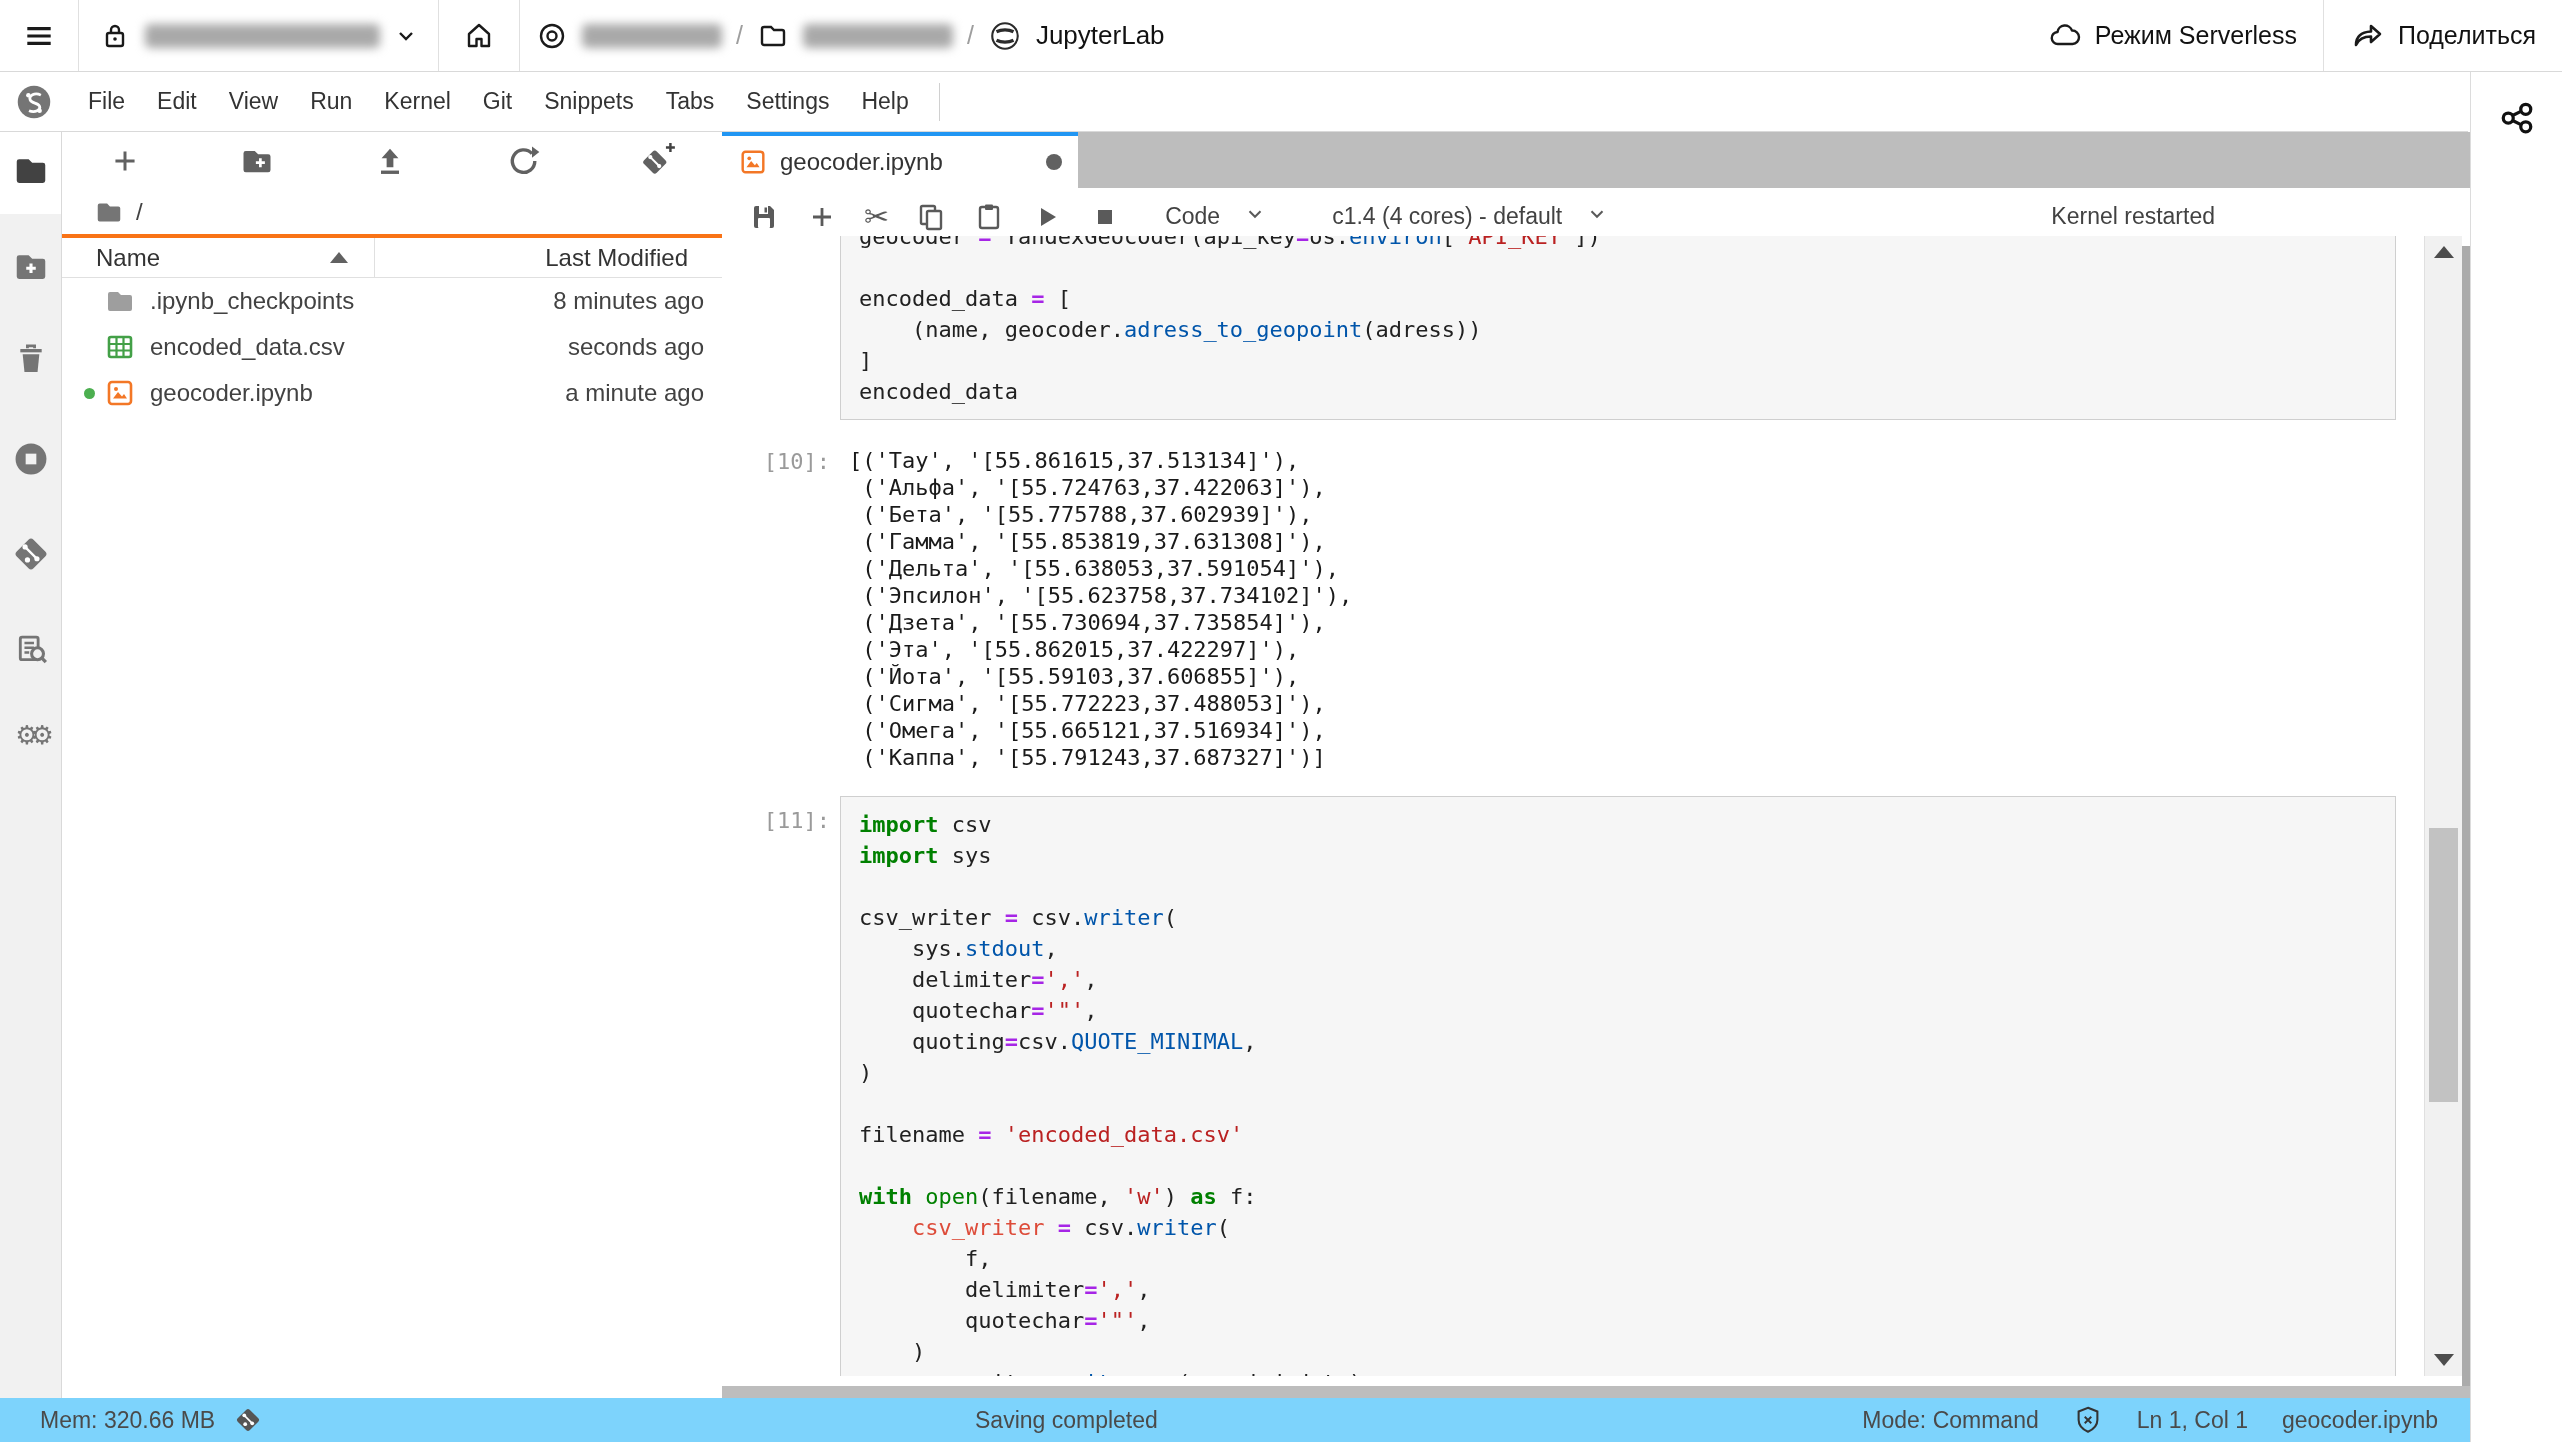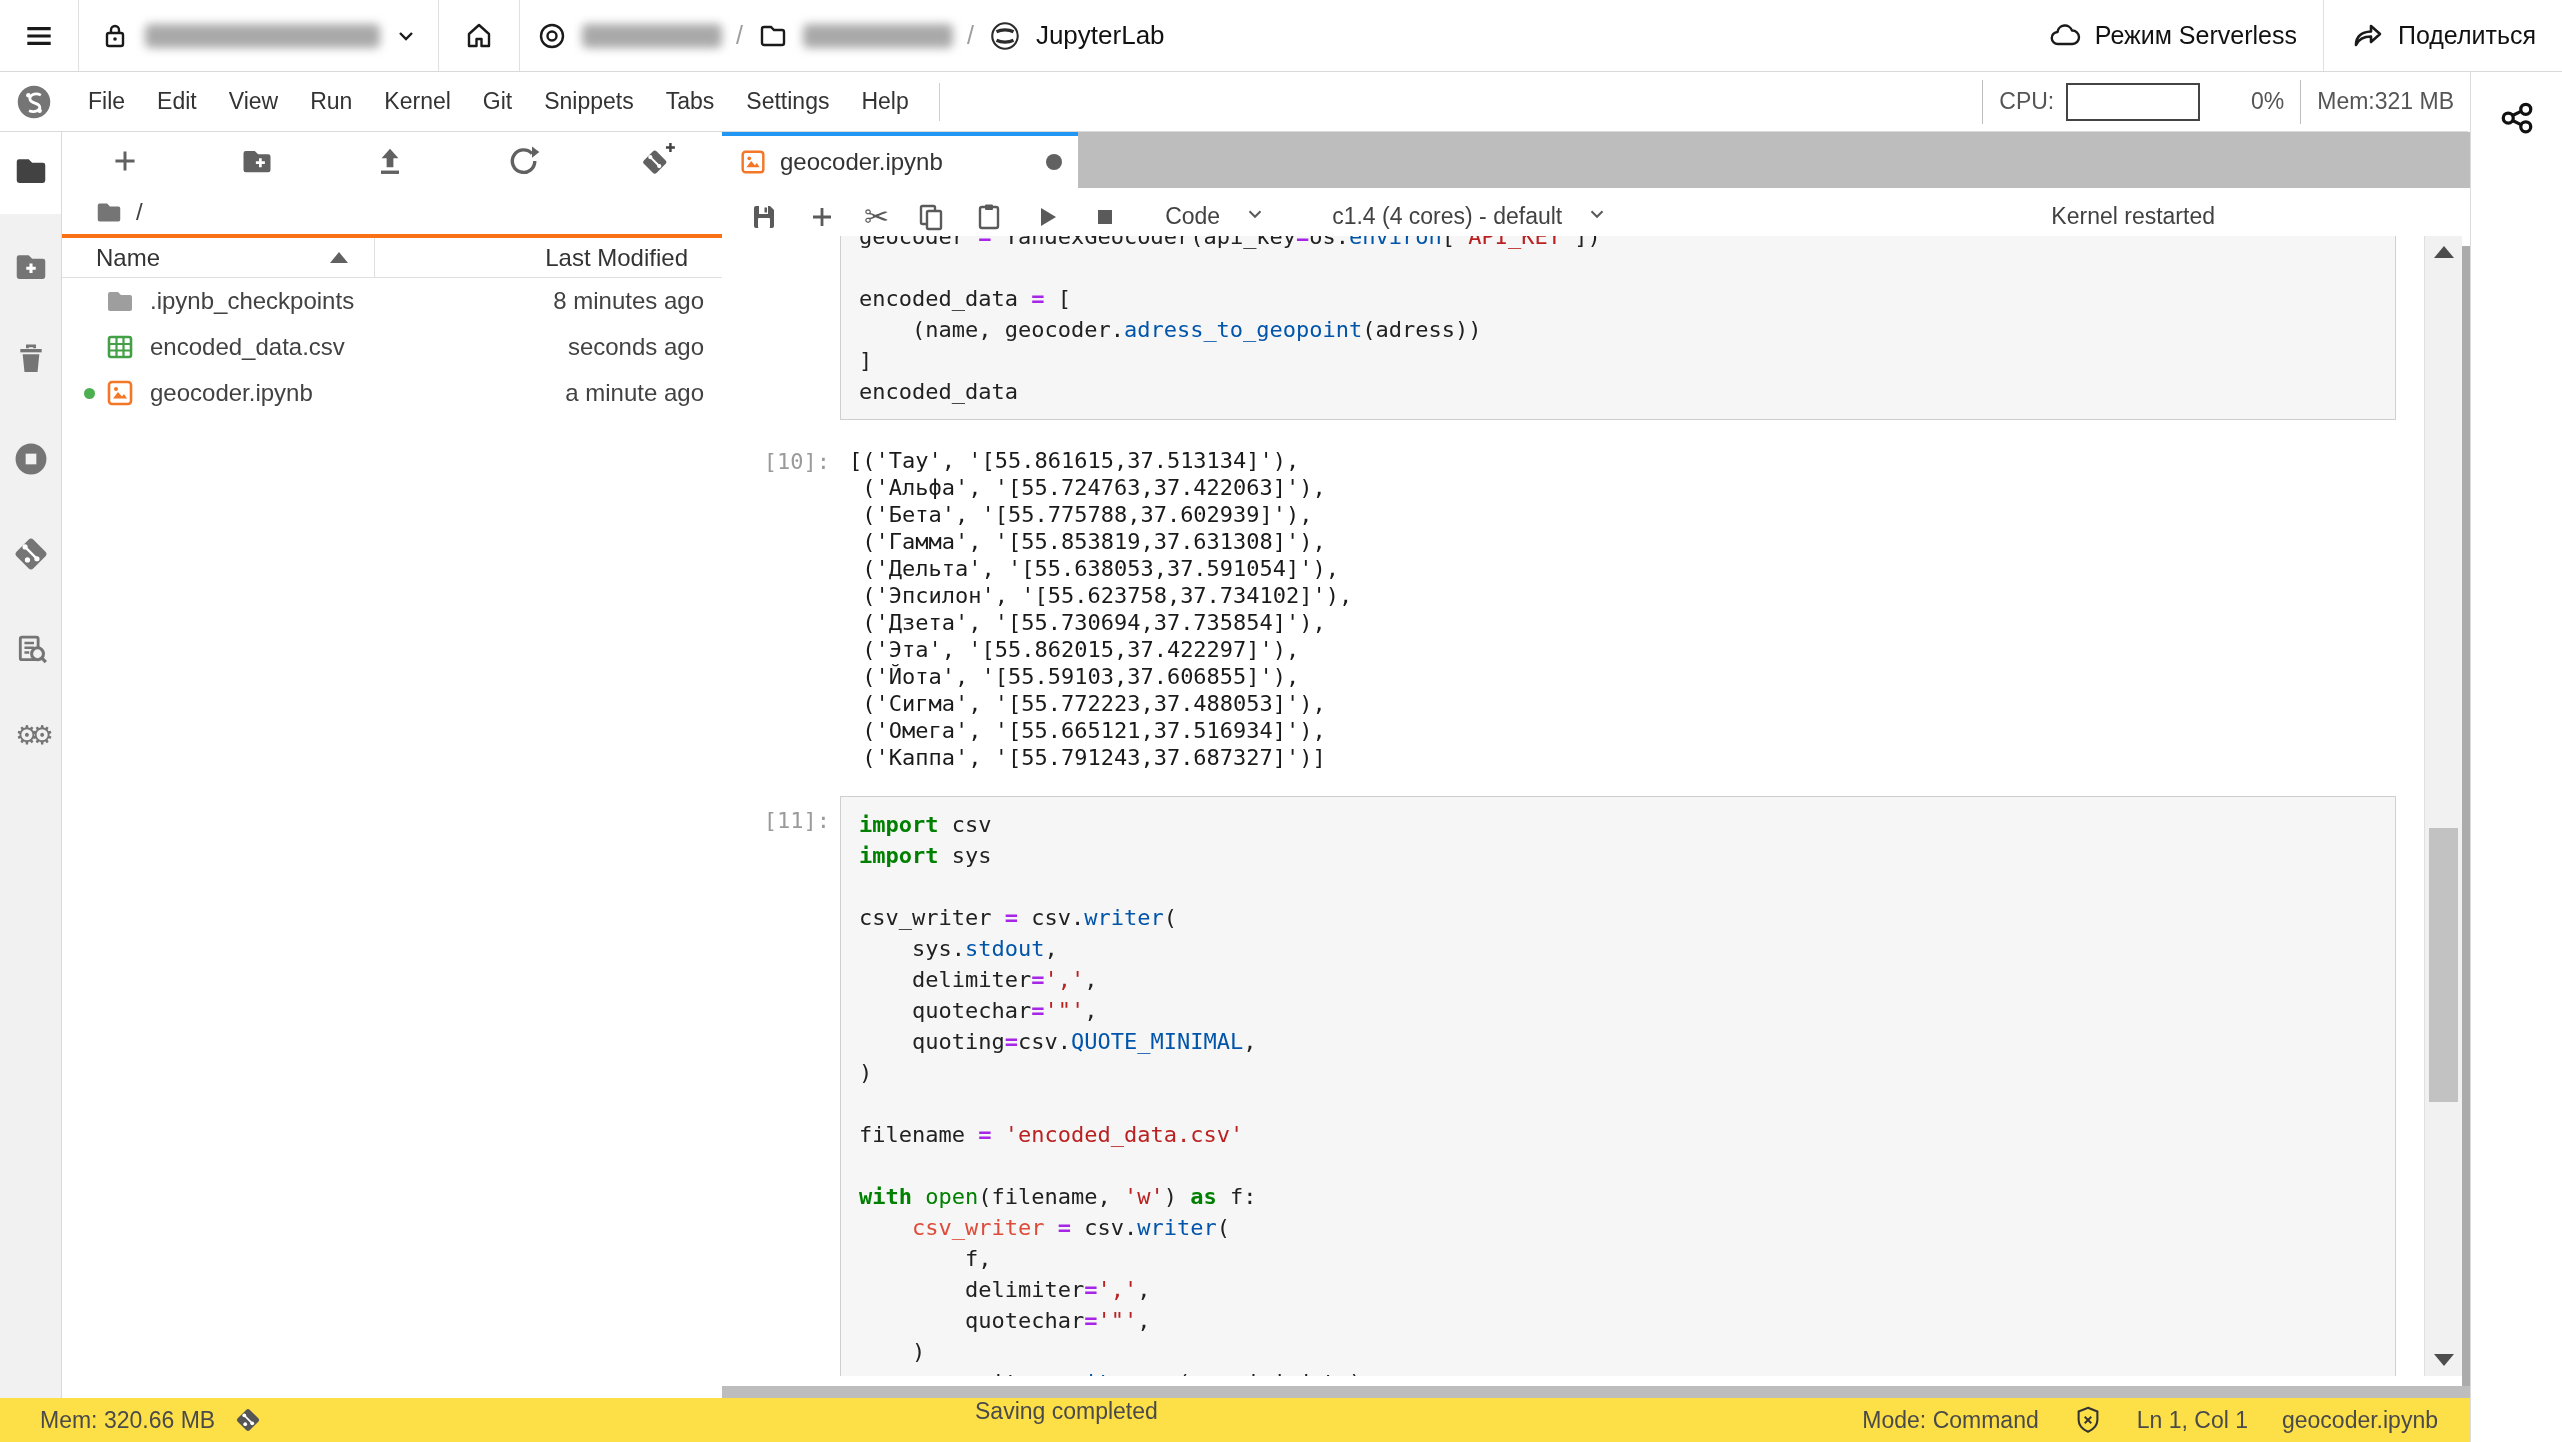--- a/index.html
+++ b/index.html
@@ -98,22 +98,22 @@
             padding:12px 18px;font-family:"DejaVu Sans Mono",monospace;font-size:22px;line-height:31px;}
   .cm-line{white-space:pre;}
   .prompt{position:absolute;width:90px;text-align:right;font-family:"DejaVu Sans Mono",monospace;
           font-size:22px;color:#9a9a9a;}
   .outtext{position:absolute;font-family:"DejaVu Sans Mono",monospace;font-size:22px;line-height:27px;
            color:#1a1a1a;white-space:pre;}
   .t-p{color:#212121;} .t-k{color:#008000;font-weight:bold;} .t-b{color:#008000;}
   .t-op{color:#a625e6;font-weight:bold;} .t-s{color:#ba2121;} .t-pr{color:#0055aa;} .t-v{color:#dd4b39;}
 
   
-  .statusbar{position:absolute;left:0;top:1398px;width:2470px;height:44px;background:#fde047;
-             display:flex;font-size:23px;color:#4a4a4a;}
+  .statusbar{position:absolute;left:0;top:1398px;width:2470px;height:44px;background:#7dd3fc;
+             display:flex;align-items:center;font-size:23px;color:#4a4a4a;}
   .sb-left{display:flex;align-items:center;gap:18px;padding-left:40px;}
   .sb-saving{position:absolute;left:975px;}
   .sb-right{margin-left:auto;display:flex;align-items:center;gap:34px;padding-right:32px;}
 </style>
 </head>
 <body>
 
 <div id="app">
 
   <div class="topbar">
@@ -210,28 +210,20 @@
     <div class="menu-item">Edit</div>
     <div class="menu-item">View</div>
     <div class="menu-item">Run</div>
     <div class="menu-item">Kernel</div>
     <div class="menu-item">Git</div>
     <div class="menu-item">Snippets</div>
     <div class="menu-item">Tabs</div>
     <div class="menu-item">Settings</div>
     <div class="menu-item">Help</div>
     <div class="menu-enddiv"></div>
-    <div class="cpu-group">
-      <div class="grp-div"></div>
-      <span>CPU:</span>
-      <span class="cpu-box"></span>
-      <span class="cpu-pct">0%</span>
-      <div class="grp-div"></div>
-      <span style="padding-right:14px">Mem:321 MB</span>
-    </div>
   </div>
 
   <div class="rightstrip">
     <div class="rs-icon">
       <svg width="40" height="40" viewBox="0 0 32 32">
           <circle cx="9" cy="16" r="4" stroke="#111" stroke-width="2.6" fill="none"></circle>
           <circle cx="23" cy="9" r="4" stroke="#111" stroke-width="2.6" fill="none"></circle>
           <circle cx="23" cy="23" r="4" stroke="#111" stroke-width="2.6" fill="none"></circle>
           <path d="M12.5 14l7-3.5M12.5 18l7 3.5" stroke="#111" stroke-width="2.6"></path>
         </svg>

